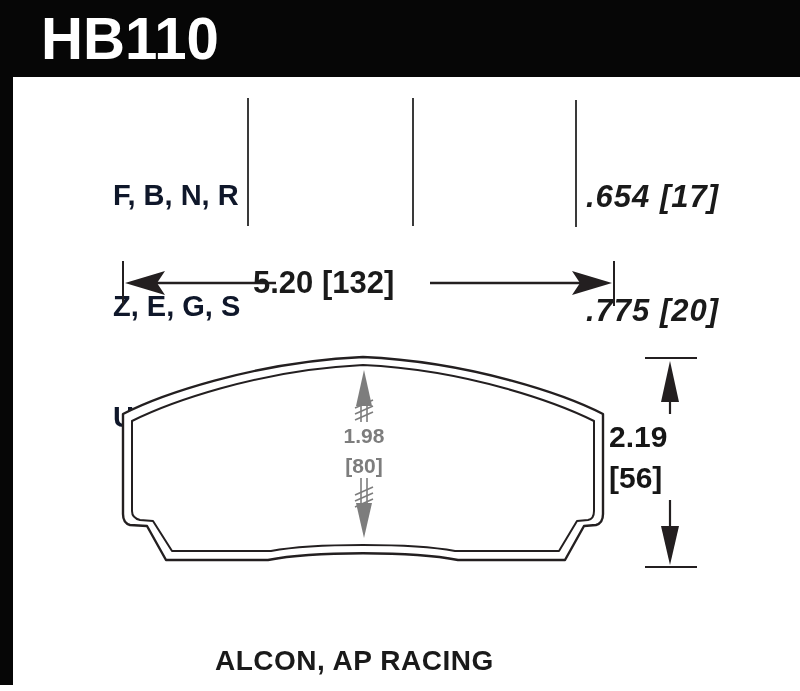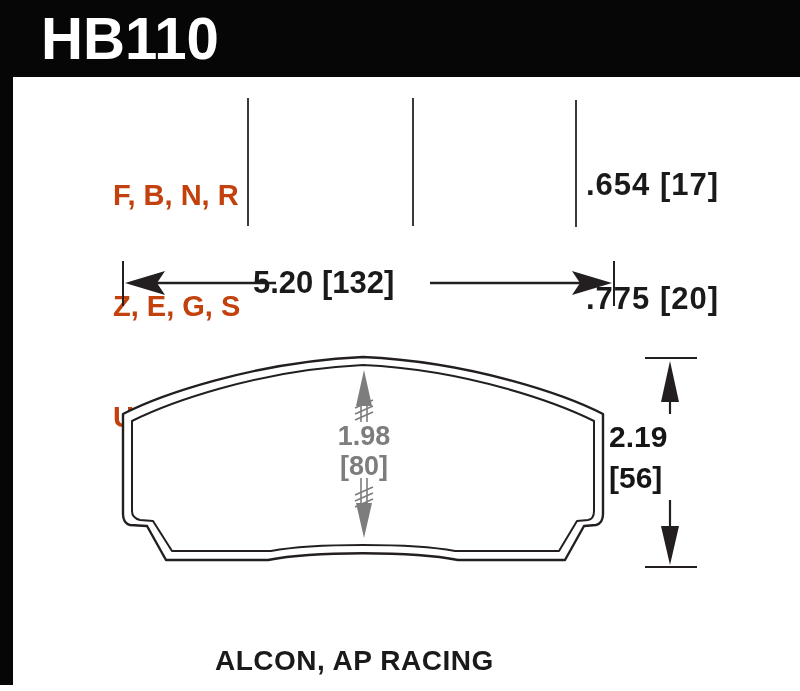--- a/index.html
+++ b/index.html
@@ -12,34 +12,34 @@
     background:#060606; display:flex; align-items:center;
   }
   .part-number {
     color:#ffffff; font-weight:bold; font-size:60px; margin-left:41px;
     letter-spacing:0px; line-height:1; transform:scaleX(0.97); transform-origin:left center;
   }
   .left-strip {
     position:absolute; left:0; top:0; width:13px; height:685px; background:#060606;
   }
   .compound-list {
-    position:absolute; left:113px; top:103px; color:#c2410c;
+    position:absolute; left:113px; top:103px; color:#0f172a;
     font-size:29px; font-weight:bold; line-height:37px; white-space:pre;
   }
   .thickness-values {
-    position:absolute; left:586px; top:90px; color:#1a1a1a;
-    font-size:31px; font-weight:bold; line-height:38px; letter-spacing:1px; white-space:pre;
+    position:absolute; left:586px; top:102px; color:#1a1a1a;
+    font-size:31px; font-weight:bold; line-height:38px; letter-spacing:1px; white-space:pre;font-style:italic;
   }
   .width-dim-label {
     position:absolute; left:253px; top:265px; width:200px; text-align:left;
     color:#1a1a1a; font-size:31px; font-weight:bold; line-height:36px;
   }
   .pad-height-label {
     position:absolute; left:294px; top:421px; width:140px; text-align:center;
-    color:#7d7d7d; font-size:27px; font-weight:bold; line-height:30px;
+    color:#7d7d7d; font-size:21px; font-weight:bold; line-height:30px;
   }
   .overall-height-label {
     position:absolute; left:609px; top:416px; width:120px; text-align:left;
     color:#161616; font-size:30px; font-weight:bold; line-height:41px;
   }
   .applications-label {
     position:absolute; left:215px; top:645px; width:400px; 
     color:#1a1a1a; font-size:28px; font-weight:bold; letter-spacing:0.5px;
   }
   svg.drawing { position:absolute; left:0; top:0; }

